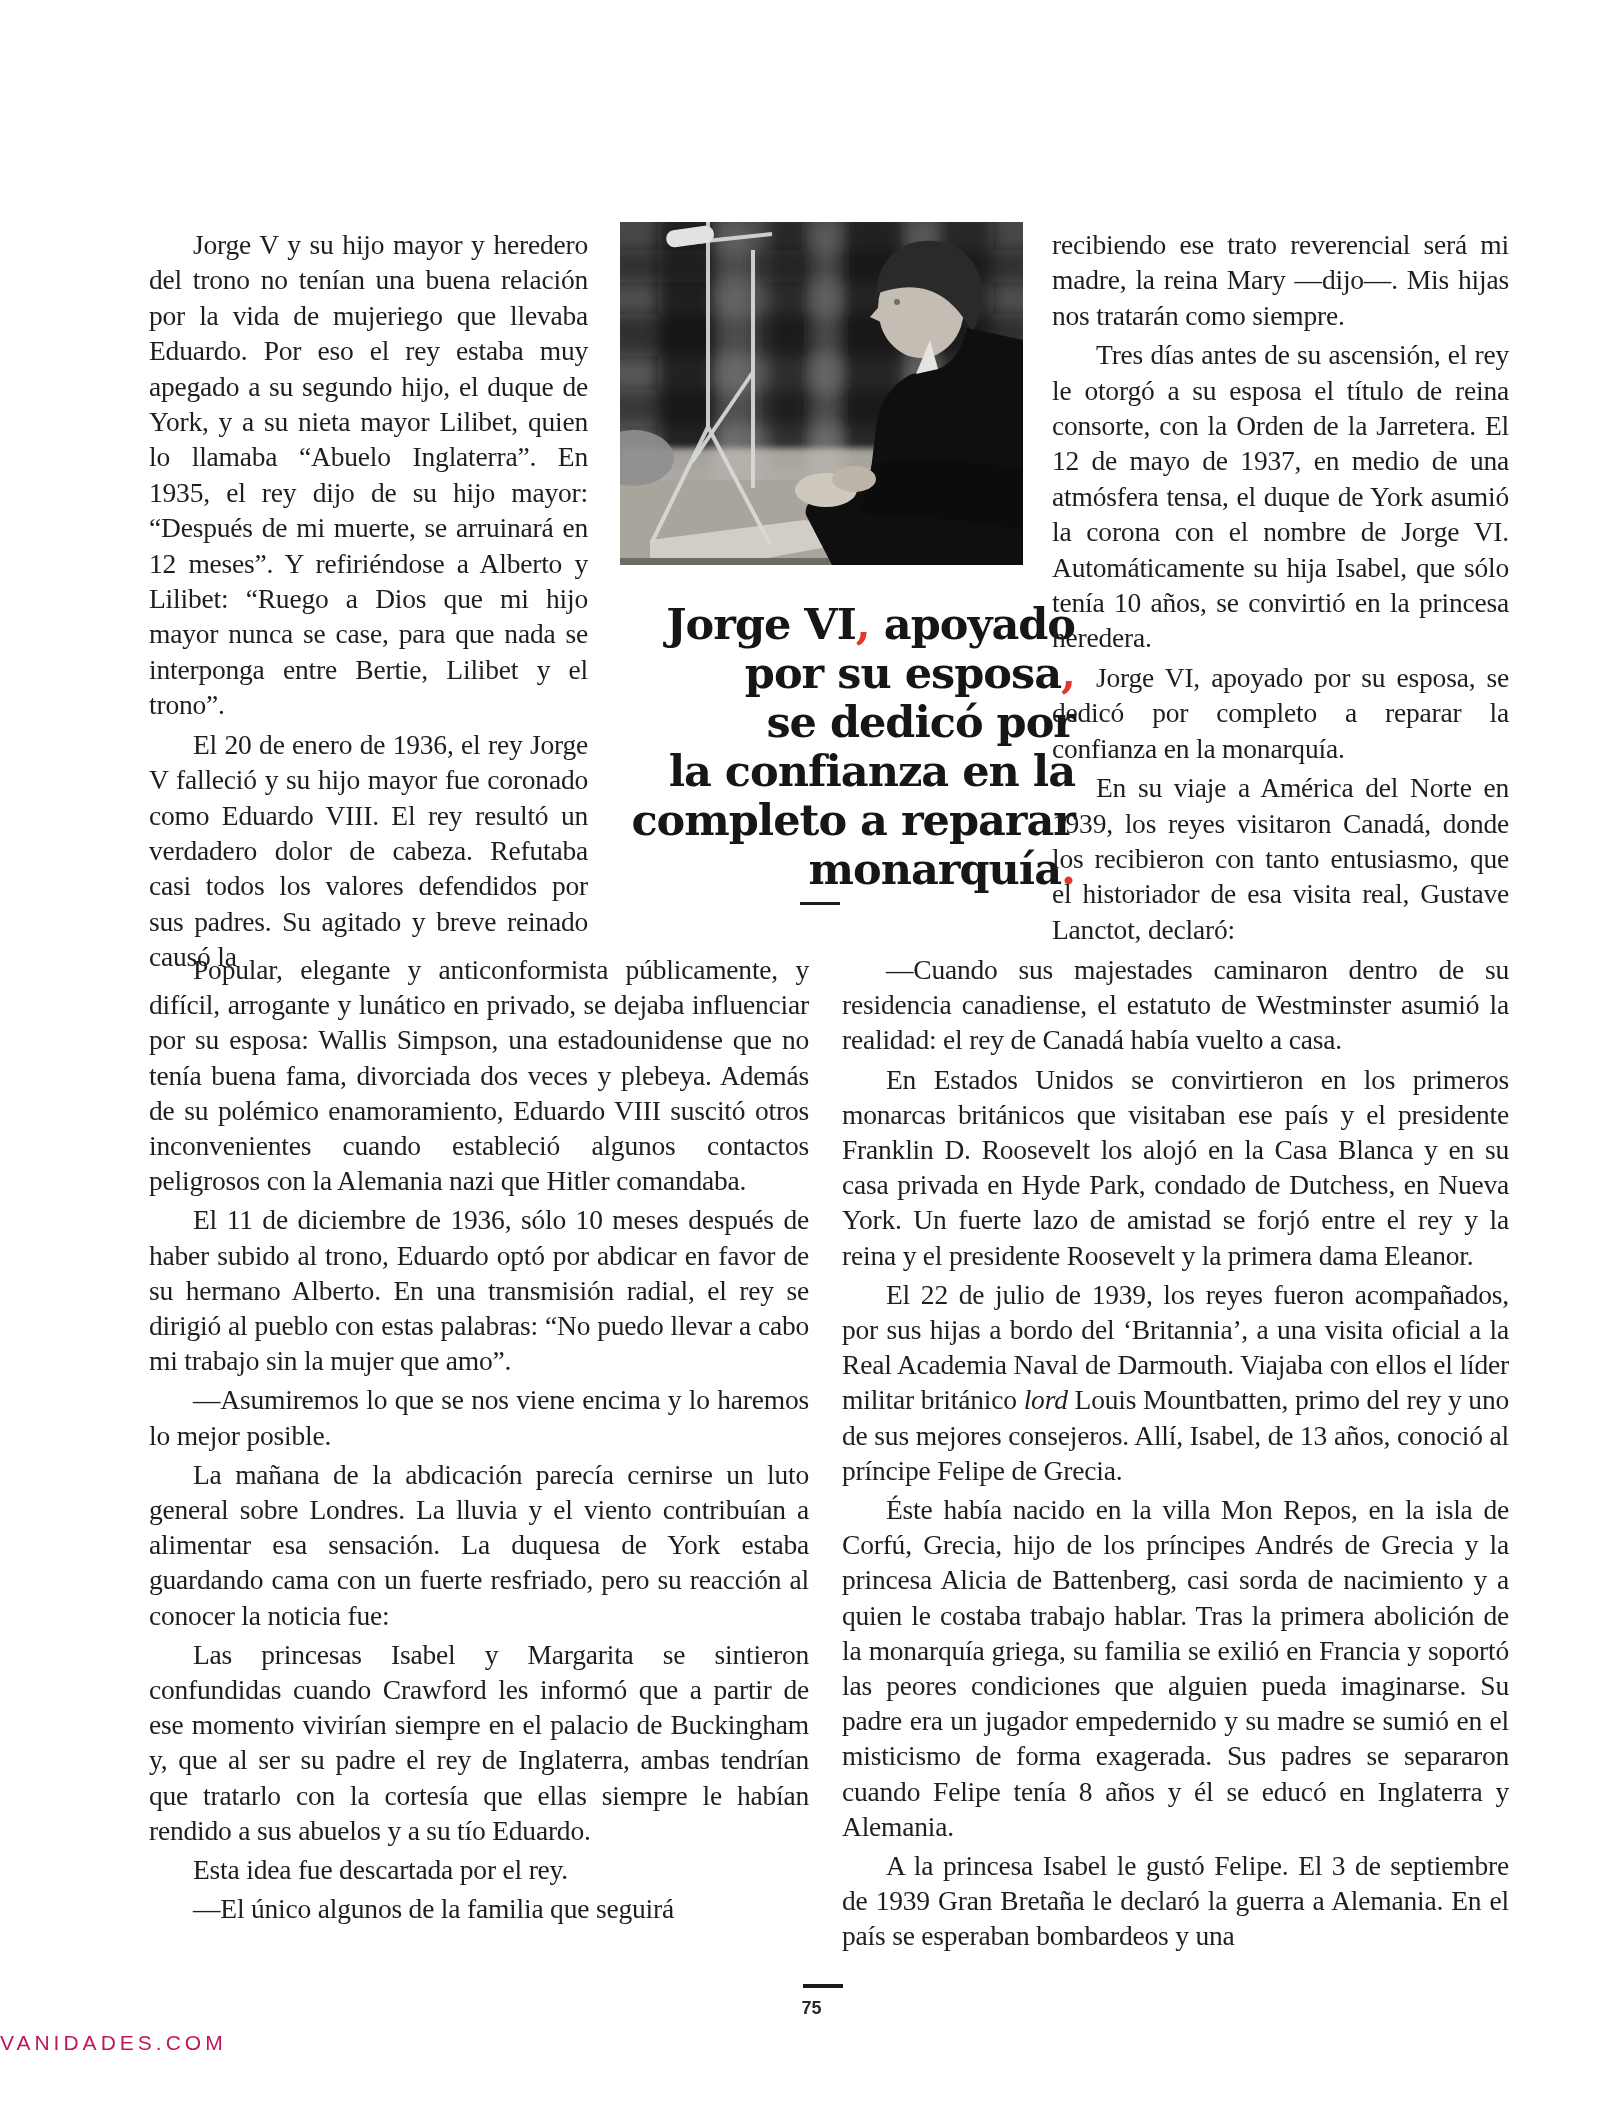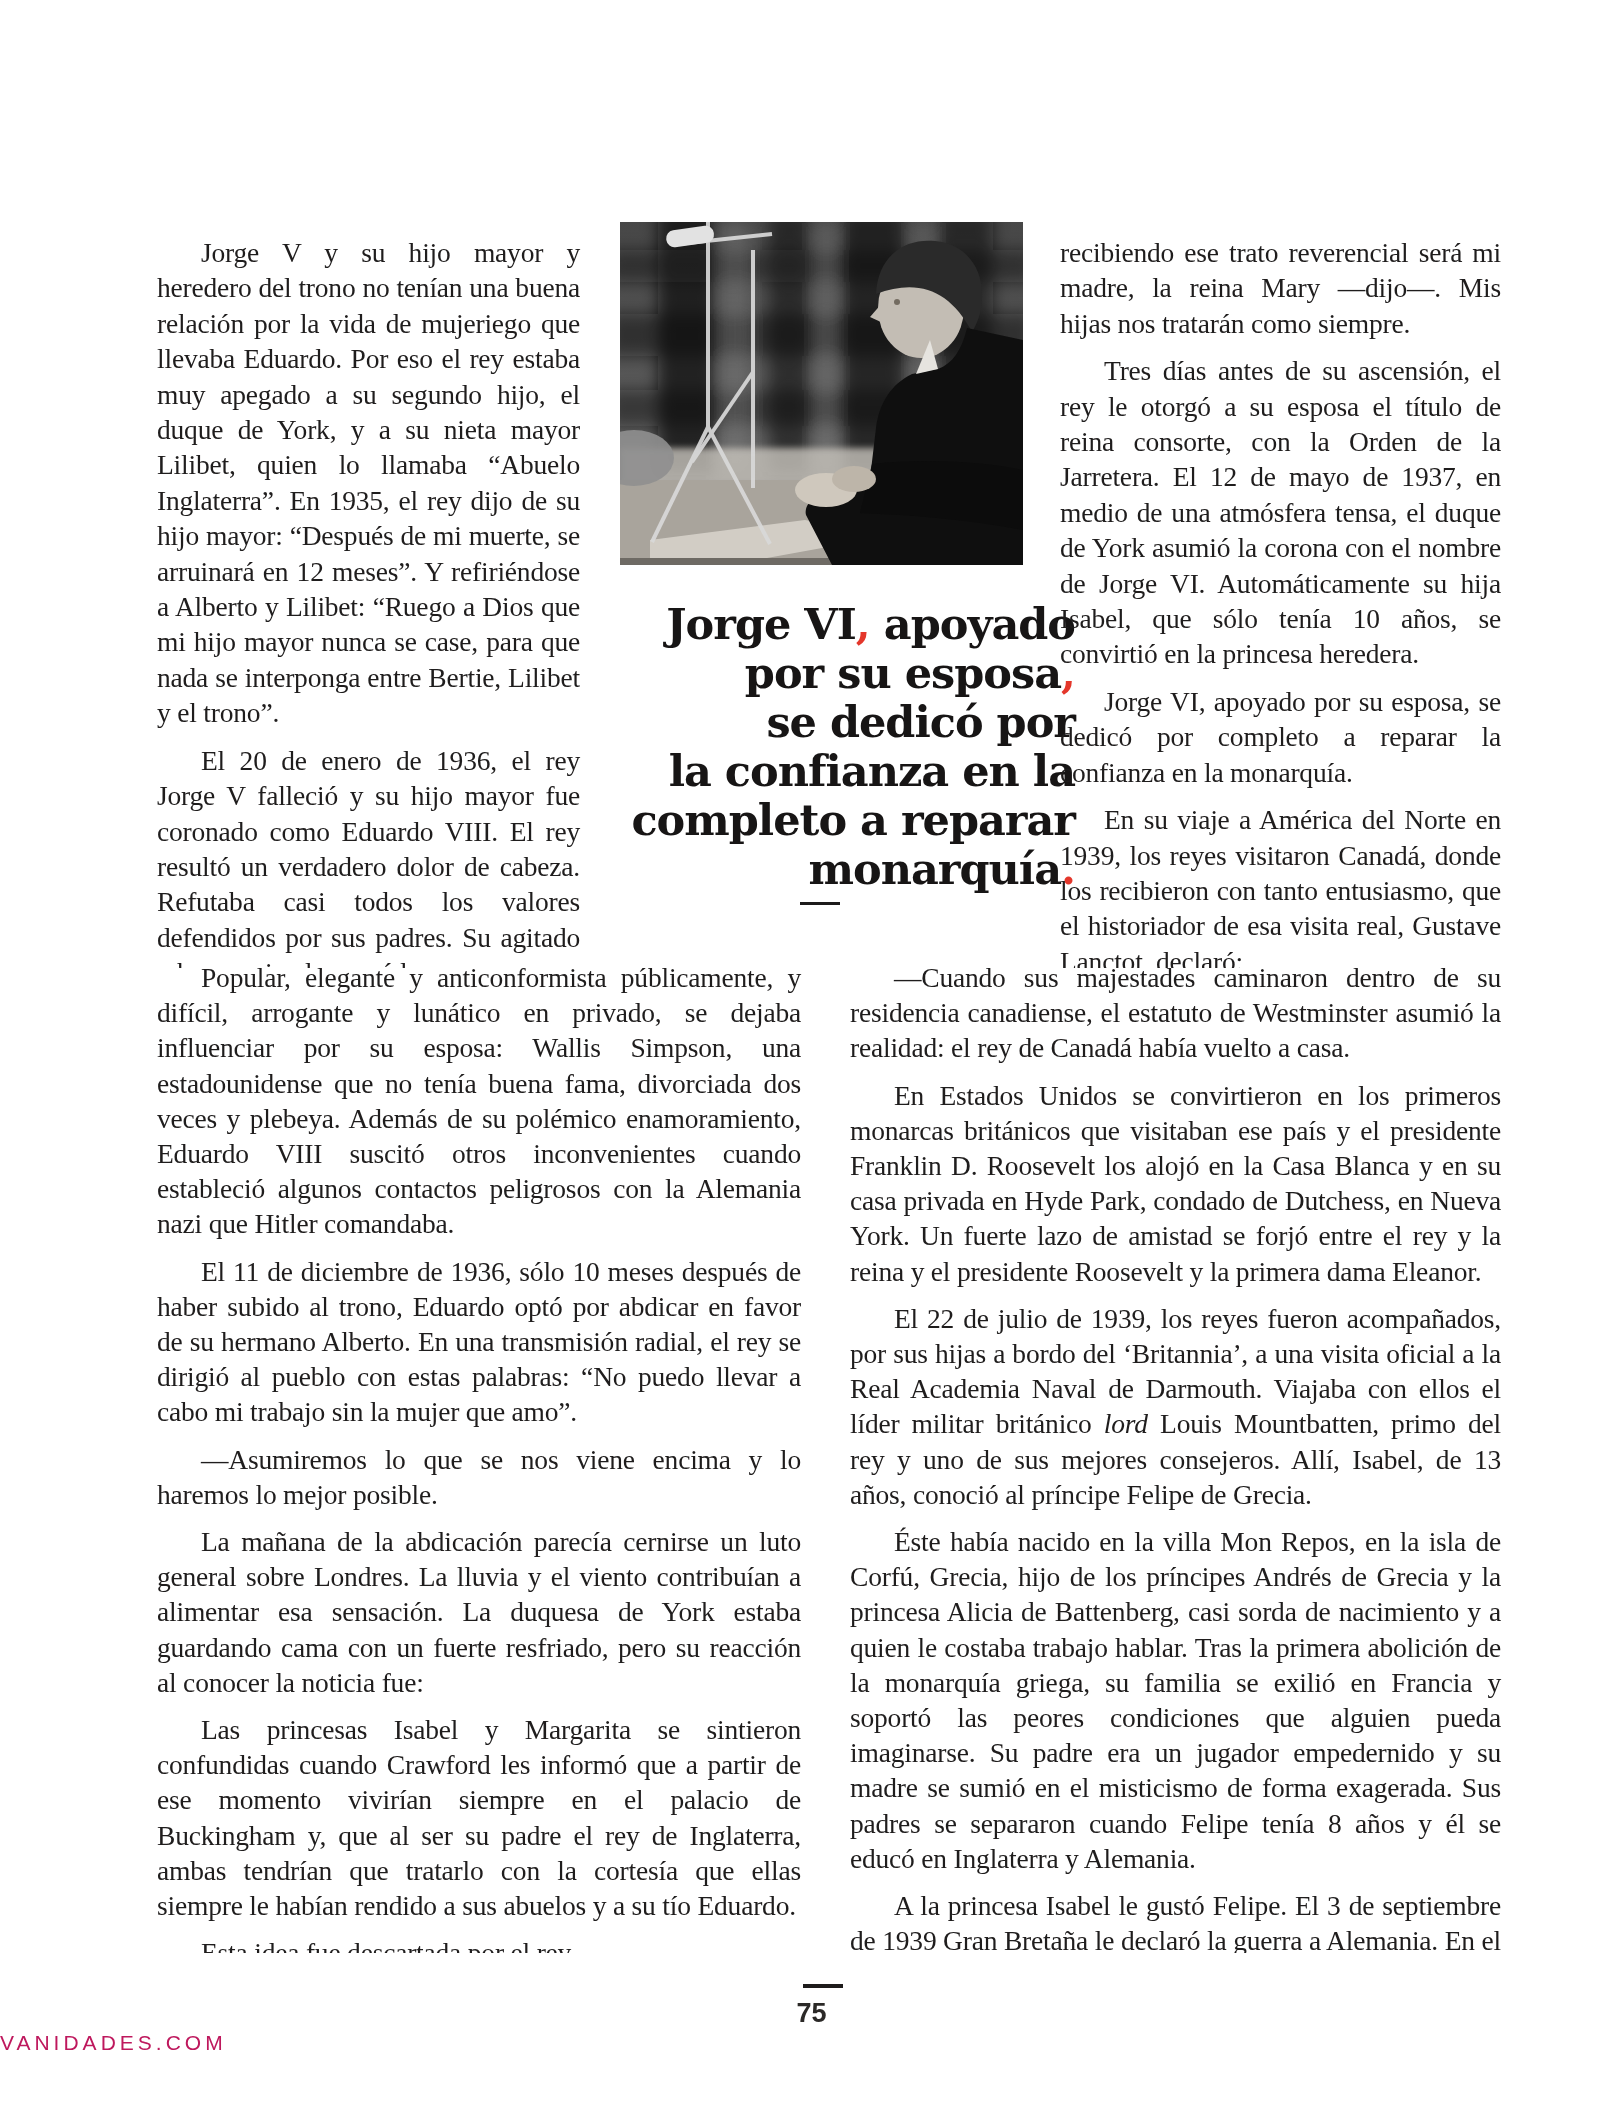--- a/index.html
+++ b/index.html
@@ -12,21 +12,21 @@
     overflow:hidden;
   }
   
   .col{
     position:absolute;
     text-align:justify;
     font-size:27.5px;
     letter-spacing:-0.2px;
     overflow:hidden;
   }
-  .col p{margin:12px;}
+  .col p{margin:4px;}
   .col p.ind{text-indent:44px;}
   .col-top{line-height:35.4px;}
   .col-bottom{line-height:35.2px;}
   .col-top-left{left:145px;top:223px;width:447px;height:745px;}
   .col-top-right{left:1048px;top:223px;width:465px;height:745px;}
   .col-bottom-left{left:145px;top:948px;width:668px;height:1005px;}
   .col-bottom-right{left:838px;top:948px;width:675px;height:1005px;}
   .it{font-style:italic;}
   .red{color:#e4372b;}
   
@@ -53,21 +53,21 @@
   }
   
   .footer-rule{
     position:absolute;left:803px;top:1984px;width:40px;height:4px;
     background:#1d1b1b;
   }
   .page-number{
     position:absolute;left:0;top:1998px;width:1623px;
     text-align:center;
     font-family:"Liberation Sans", sans-serif;
-    font-weight:bold;font-size:27px;color:#2b2927;
+    font-weight:bold;font-size:18px;color:#2b2927;
   }
   .site-name{
     position:absolute;left:0;top:2031px;width:1623px;
     text-align:left;
     font-family:"Liberation Sans", sans-serif;
     font-weight:300;font-size:21px;letter-spacing:4px;color:#be185d;
   }
 </style>
 </head>
 <body>

